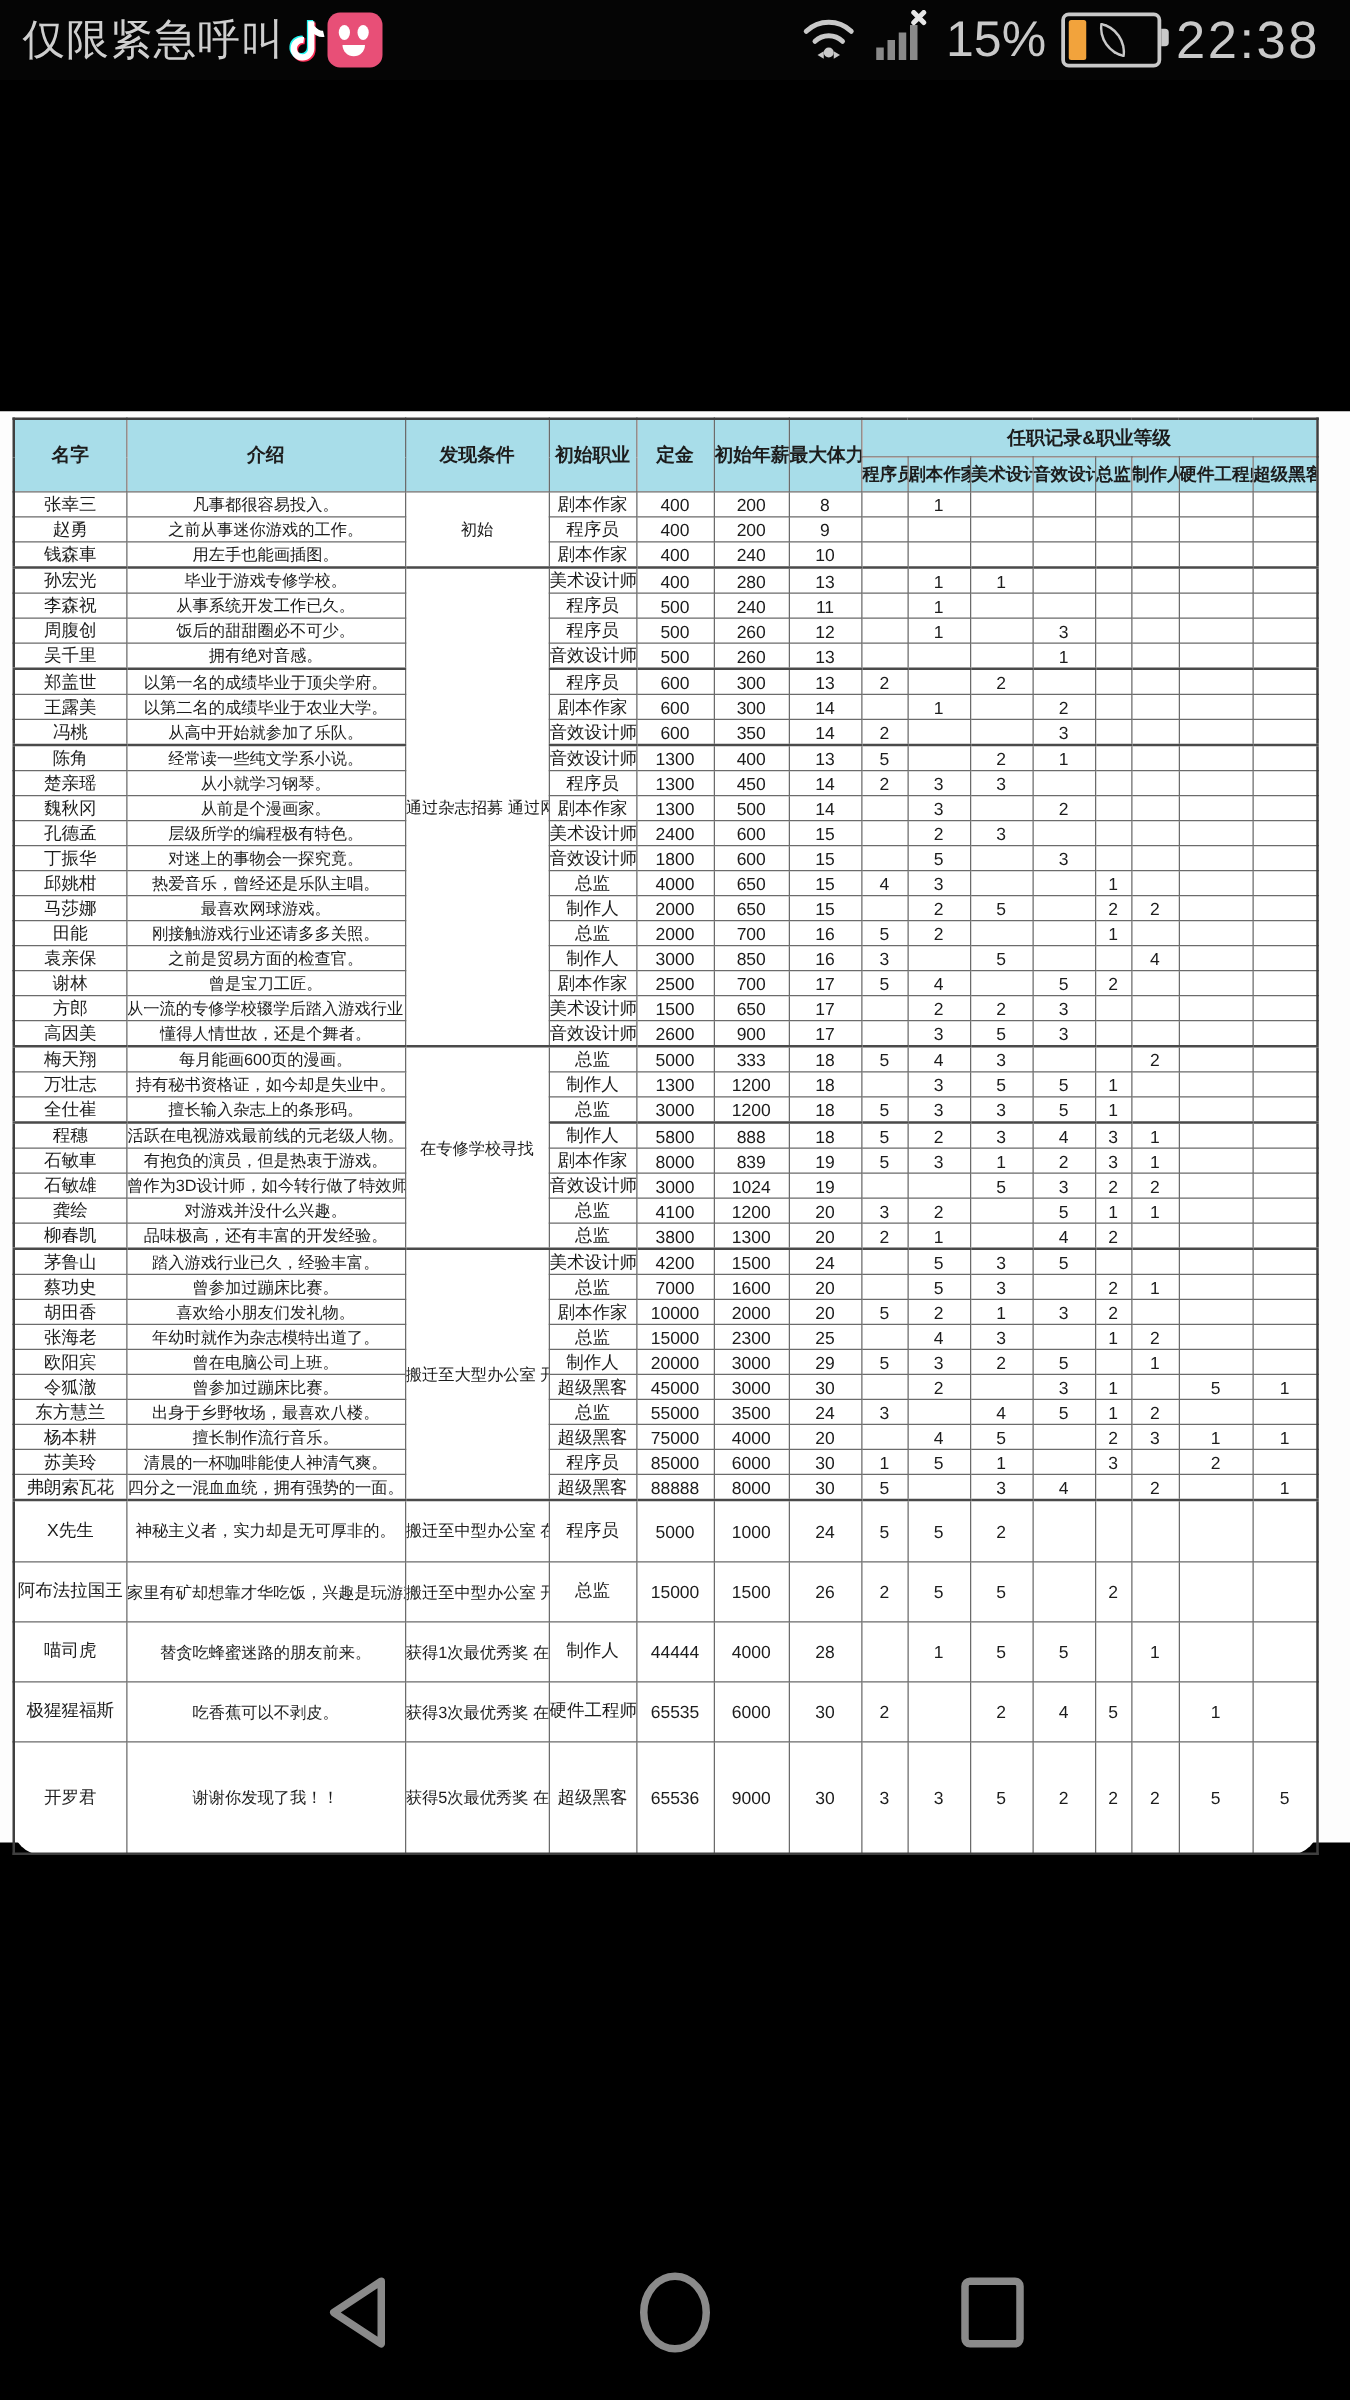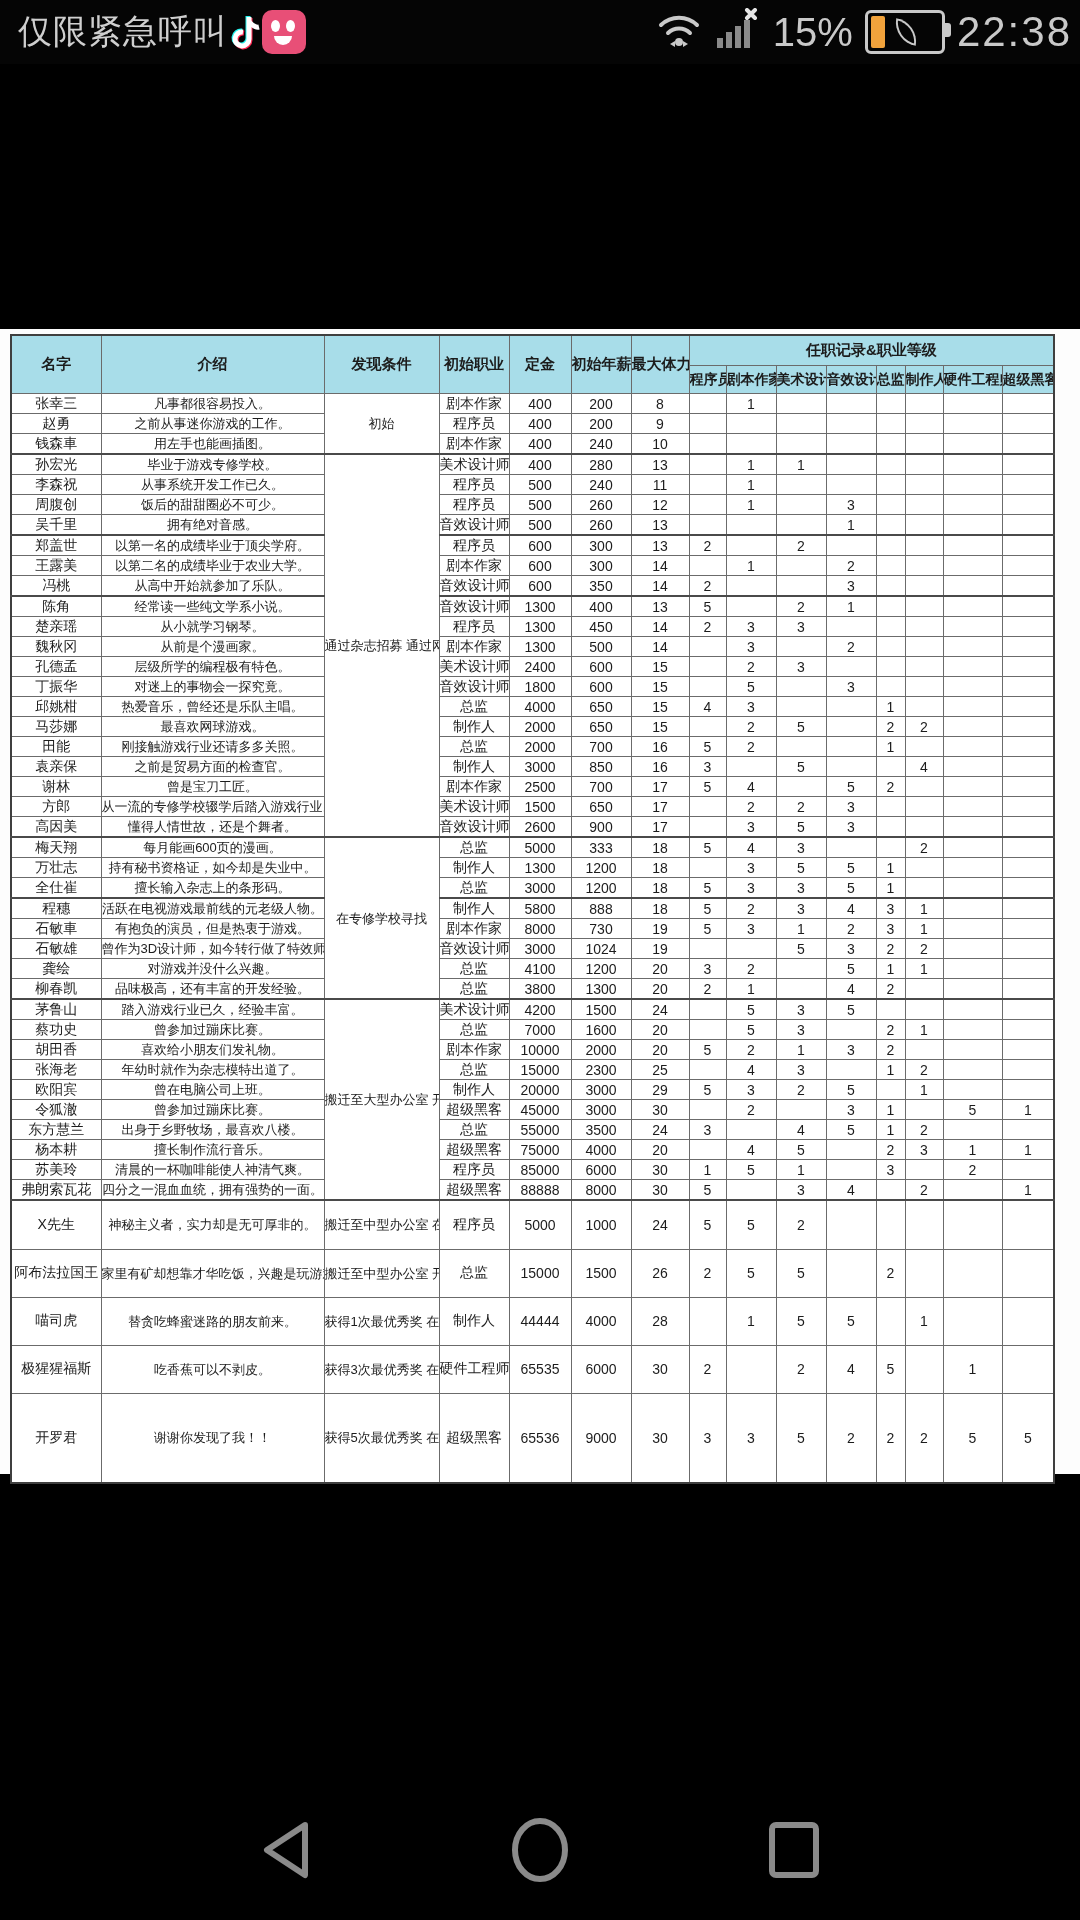--- a/index.html
+++ b/index.html
@@ -9,33 +9,33 @@
   
   .status-bar{position:absolute;top:0;left:0;width:1080px;height:64px;background:#050505;
               display:flex;align-items:center;color:#c7c7c7;}
   .sb-left{display:flex;align-items:center;padding-left:18px;}
   .sb-carrier{font-size:34px;letter-spacing:1px;color:#cfcfcf;}
   .tiktok-badge{width:34px;height:40px;position:relative;}
   .faceu-badge{width:44px;height:44px;border-radius:10px;background:#e84f77;position:relative;}
   .faceu-badge .eye{position:absolute;top:10px;width:9px;height:12px;border-radius:50%;background:#fff;}
   .faceu-badge .eye.l{left:9px}.faceu-badge .eye.r{left:24px}
   .faceu-badge .mouth{position:absolute;left:12px;top:26px;width:18px;height:9px;border-radius:0 0 9px 9px;background:#fff;}
-  .sb-right{margin-left:auto;display:flex;align-items:center;gap:12px;padding-right:8px;}
+  .sb-right{margin-left:auto;display:flex;align-items:center;gap:12px;padding-right:24px;}
   .sb-pct{font-size:40px;color:#c9c9c9;}
   .sb-time{font-size:42px;color:#c9c9c9;letter-spacing:2px;}
   .battery{position:relative;width:74px;height:38px;border:3px solid #c9c9c9;border-radius:6px;}
   .battery .cap{position:absolute;right:-9px;top:10px;width:6px;height:14px;background:#c9c9c9;border-radius:0 3px 3px 0;}
   .battery .fill{position:absolute;left:3px;top:3px;bottom:3px;width:14px;background:#f2a33c;border-radius:2px;}
   .battery .leaf{position:absolute;left:26px;top:7px;width:20px;height:20px;border:2px solid #c9c9c9;
                  border-radius:0 100% 0 100%;transform:rotate(10deg);}
 
   
   .sheet{position:absolute;top:329px;left:0;width:1080px;height:1145px;background:#fdfdfd;}
   table.grid{border-collapse:collapse;table-layout:fixed;margin:5px 0 0 10px;width:1036px;
-             background:#fff;}
+             background:#fff;border-radius:24px;}
   table.grid td,table.grid th{border:1px solid #6b6b6b;overflow:hidden;white-space:nowrap;
              text-align:center;vertical-align:middle;color:#1c1c1c;padding:0;}
   table.grid thead th{background:#a8dde9;font-weight:bold;font-size:15px;}
   table.grid thead tr.sub th{font-size:14px;height:27px;}
   table.grid thead tr.top th{height:29px;}
   td.c-intro,td.c-find{white-space:pre-line;font-size:13px;line-height:15px;}
   td{font-size:14px;}
   tr.norm td{height:19px;}
   tr.sep td{border-top:2px solid #4a4a4a;}
   table.grid{border:2px solid #3f3f3f;}
@@ -554,21 +554,21 @@
           <td class="c-lvl">3</td>
           <td class="c-lvl">1</td>
           <td class="c-lvl"></td>
           <td class="c-lvl"></td>
         </tr>
         <tr class="norm">
           <td class="c-name">石敏車</td>
           <td class="c-intro">有抱负的演员，但是热衷于游戏。</td>
           <td class="c-job">剧本作家</td>
           <td class="c-num">8000</td>
-          <td class="c-num">730</td>
+          <td class="c-num">839</td>
           <td class="c-num">19</td>
           <td class="c-lvl">5</td>
           <td class="c-lvl">3</td>
           <td class="c-lvl">1</td>
           <td class="c-lvl">2</td>
           <td class="c-lvl">3</td>
           <td class="c-lvl">1</td>
           <td class="c-lvl"></td>
           <td class="c-lvl"></td>
         </tr>

